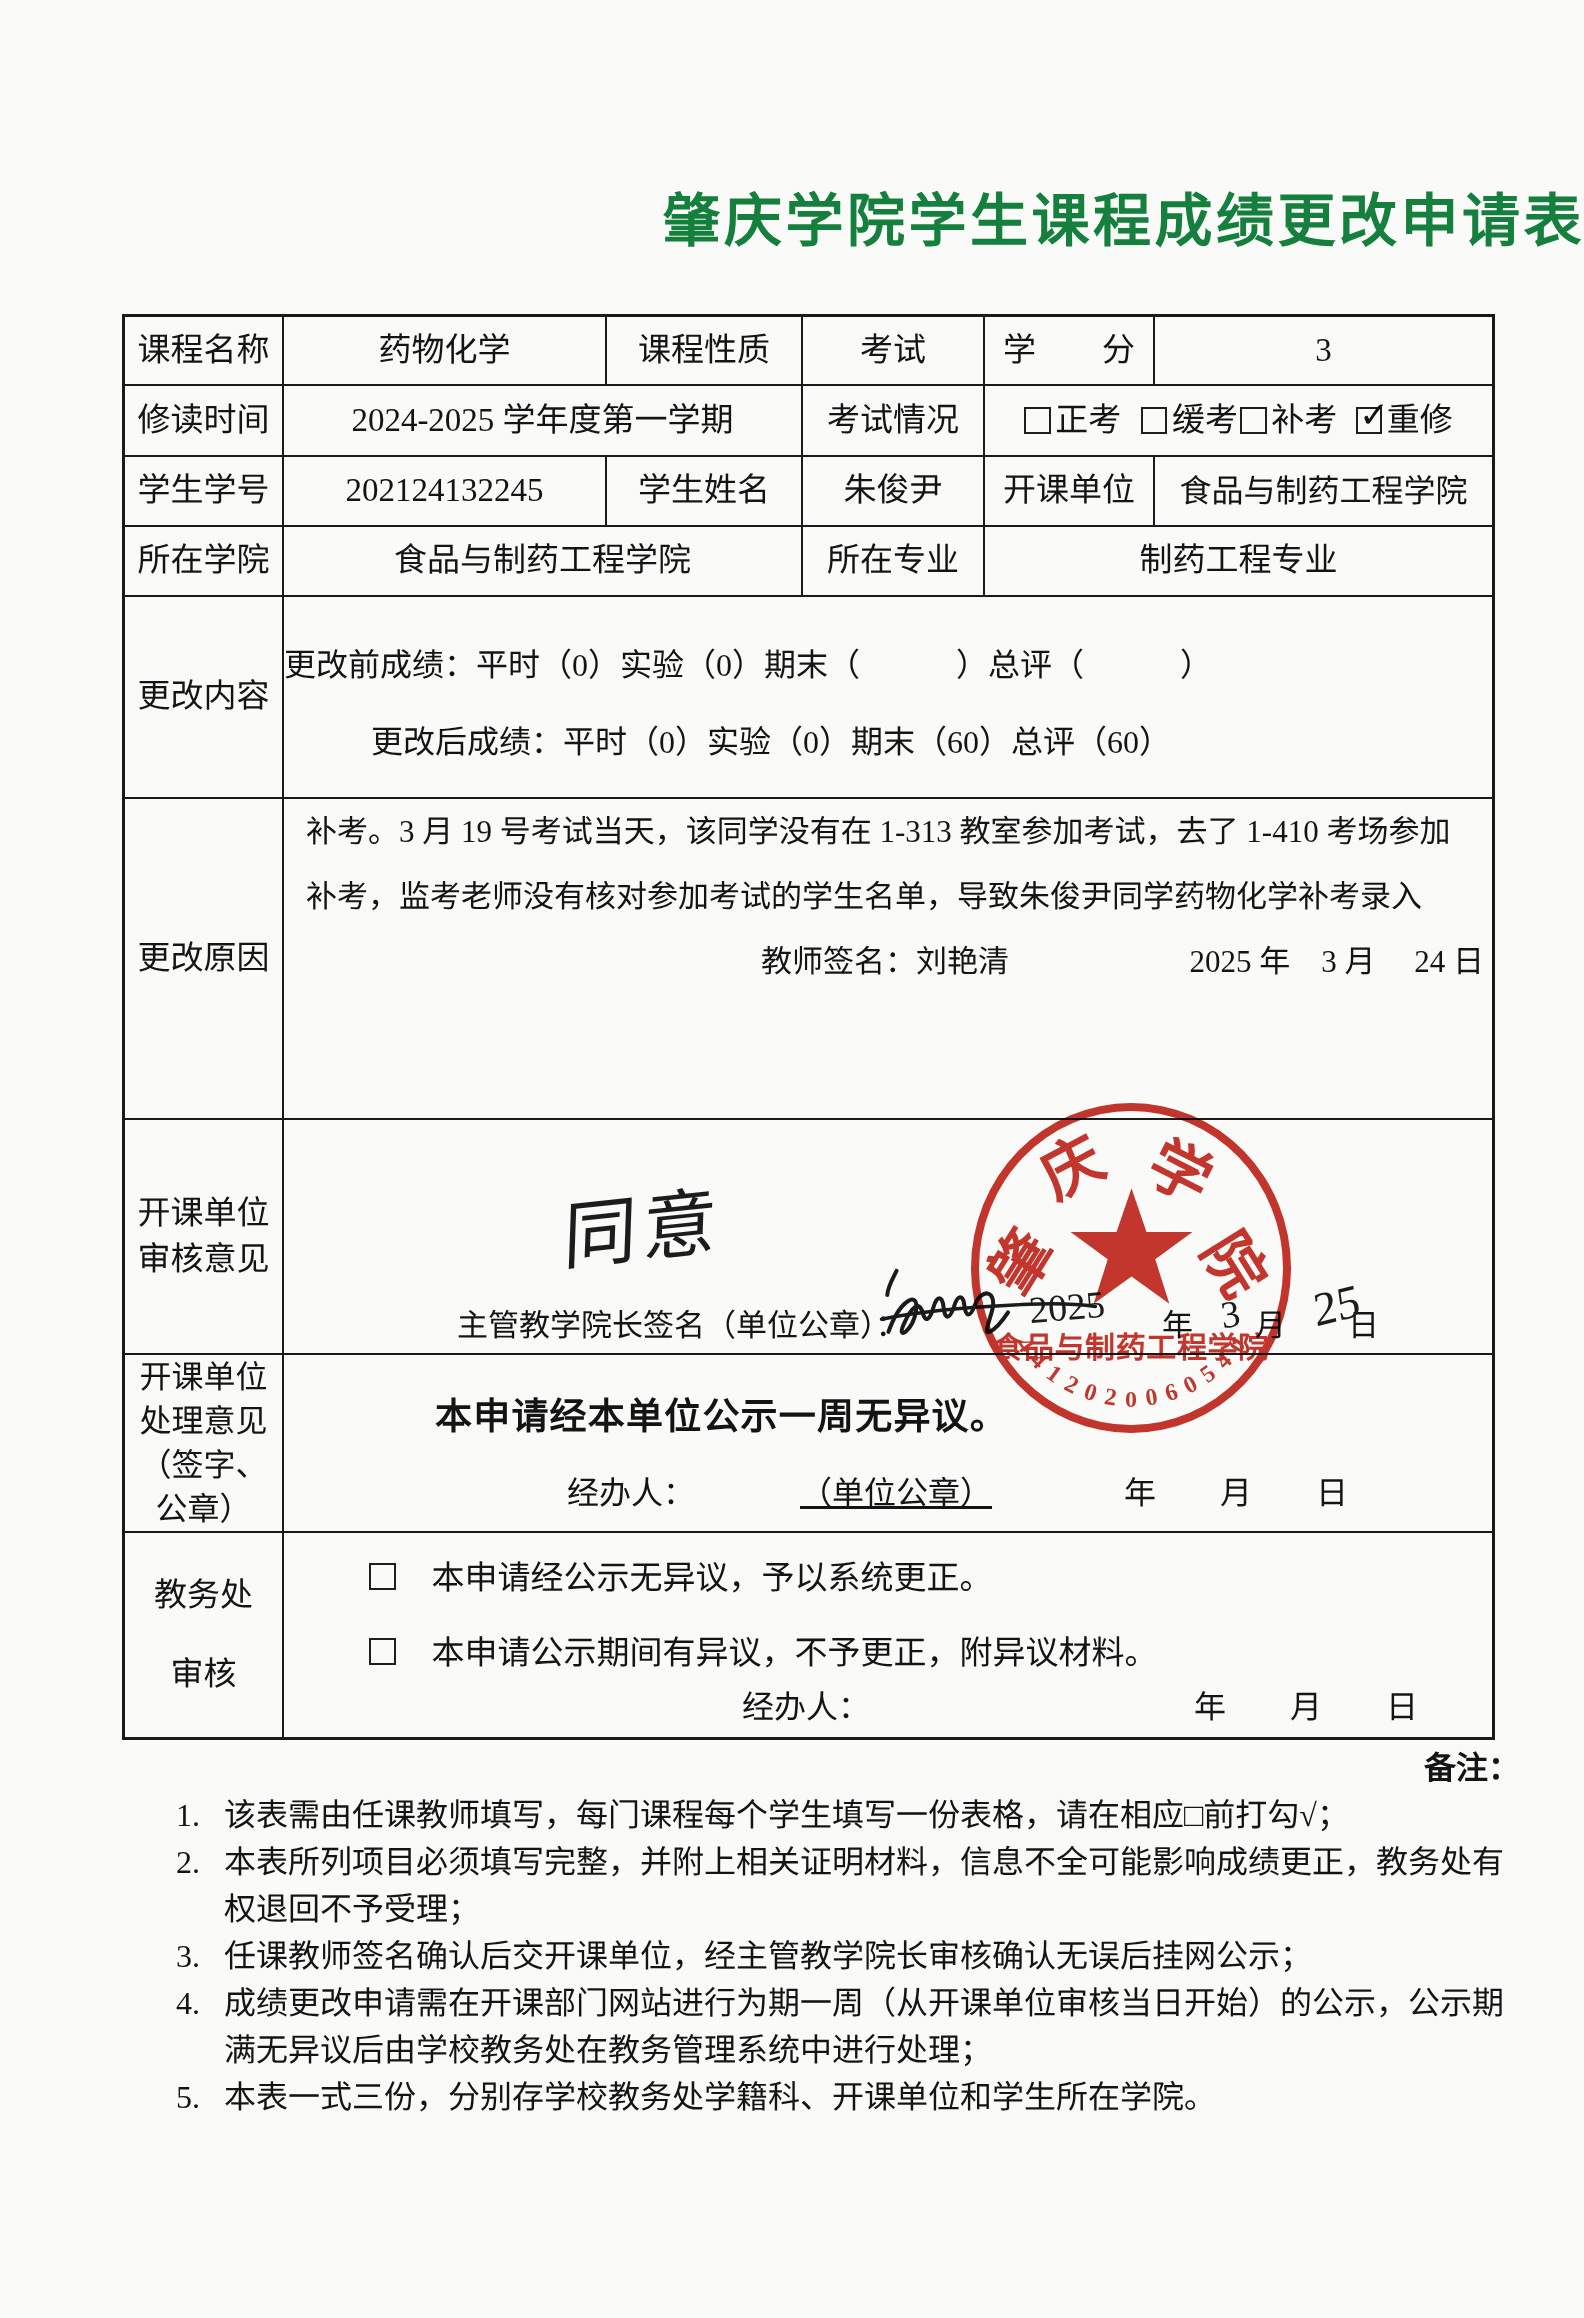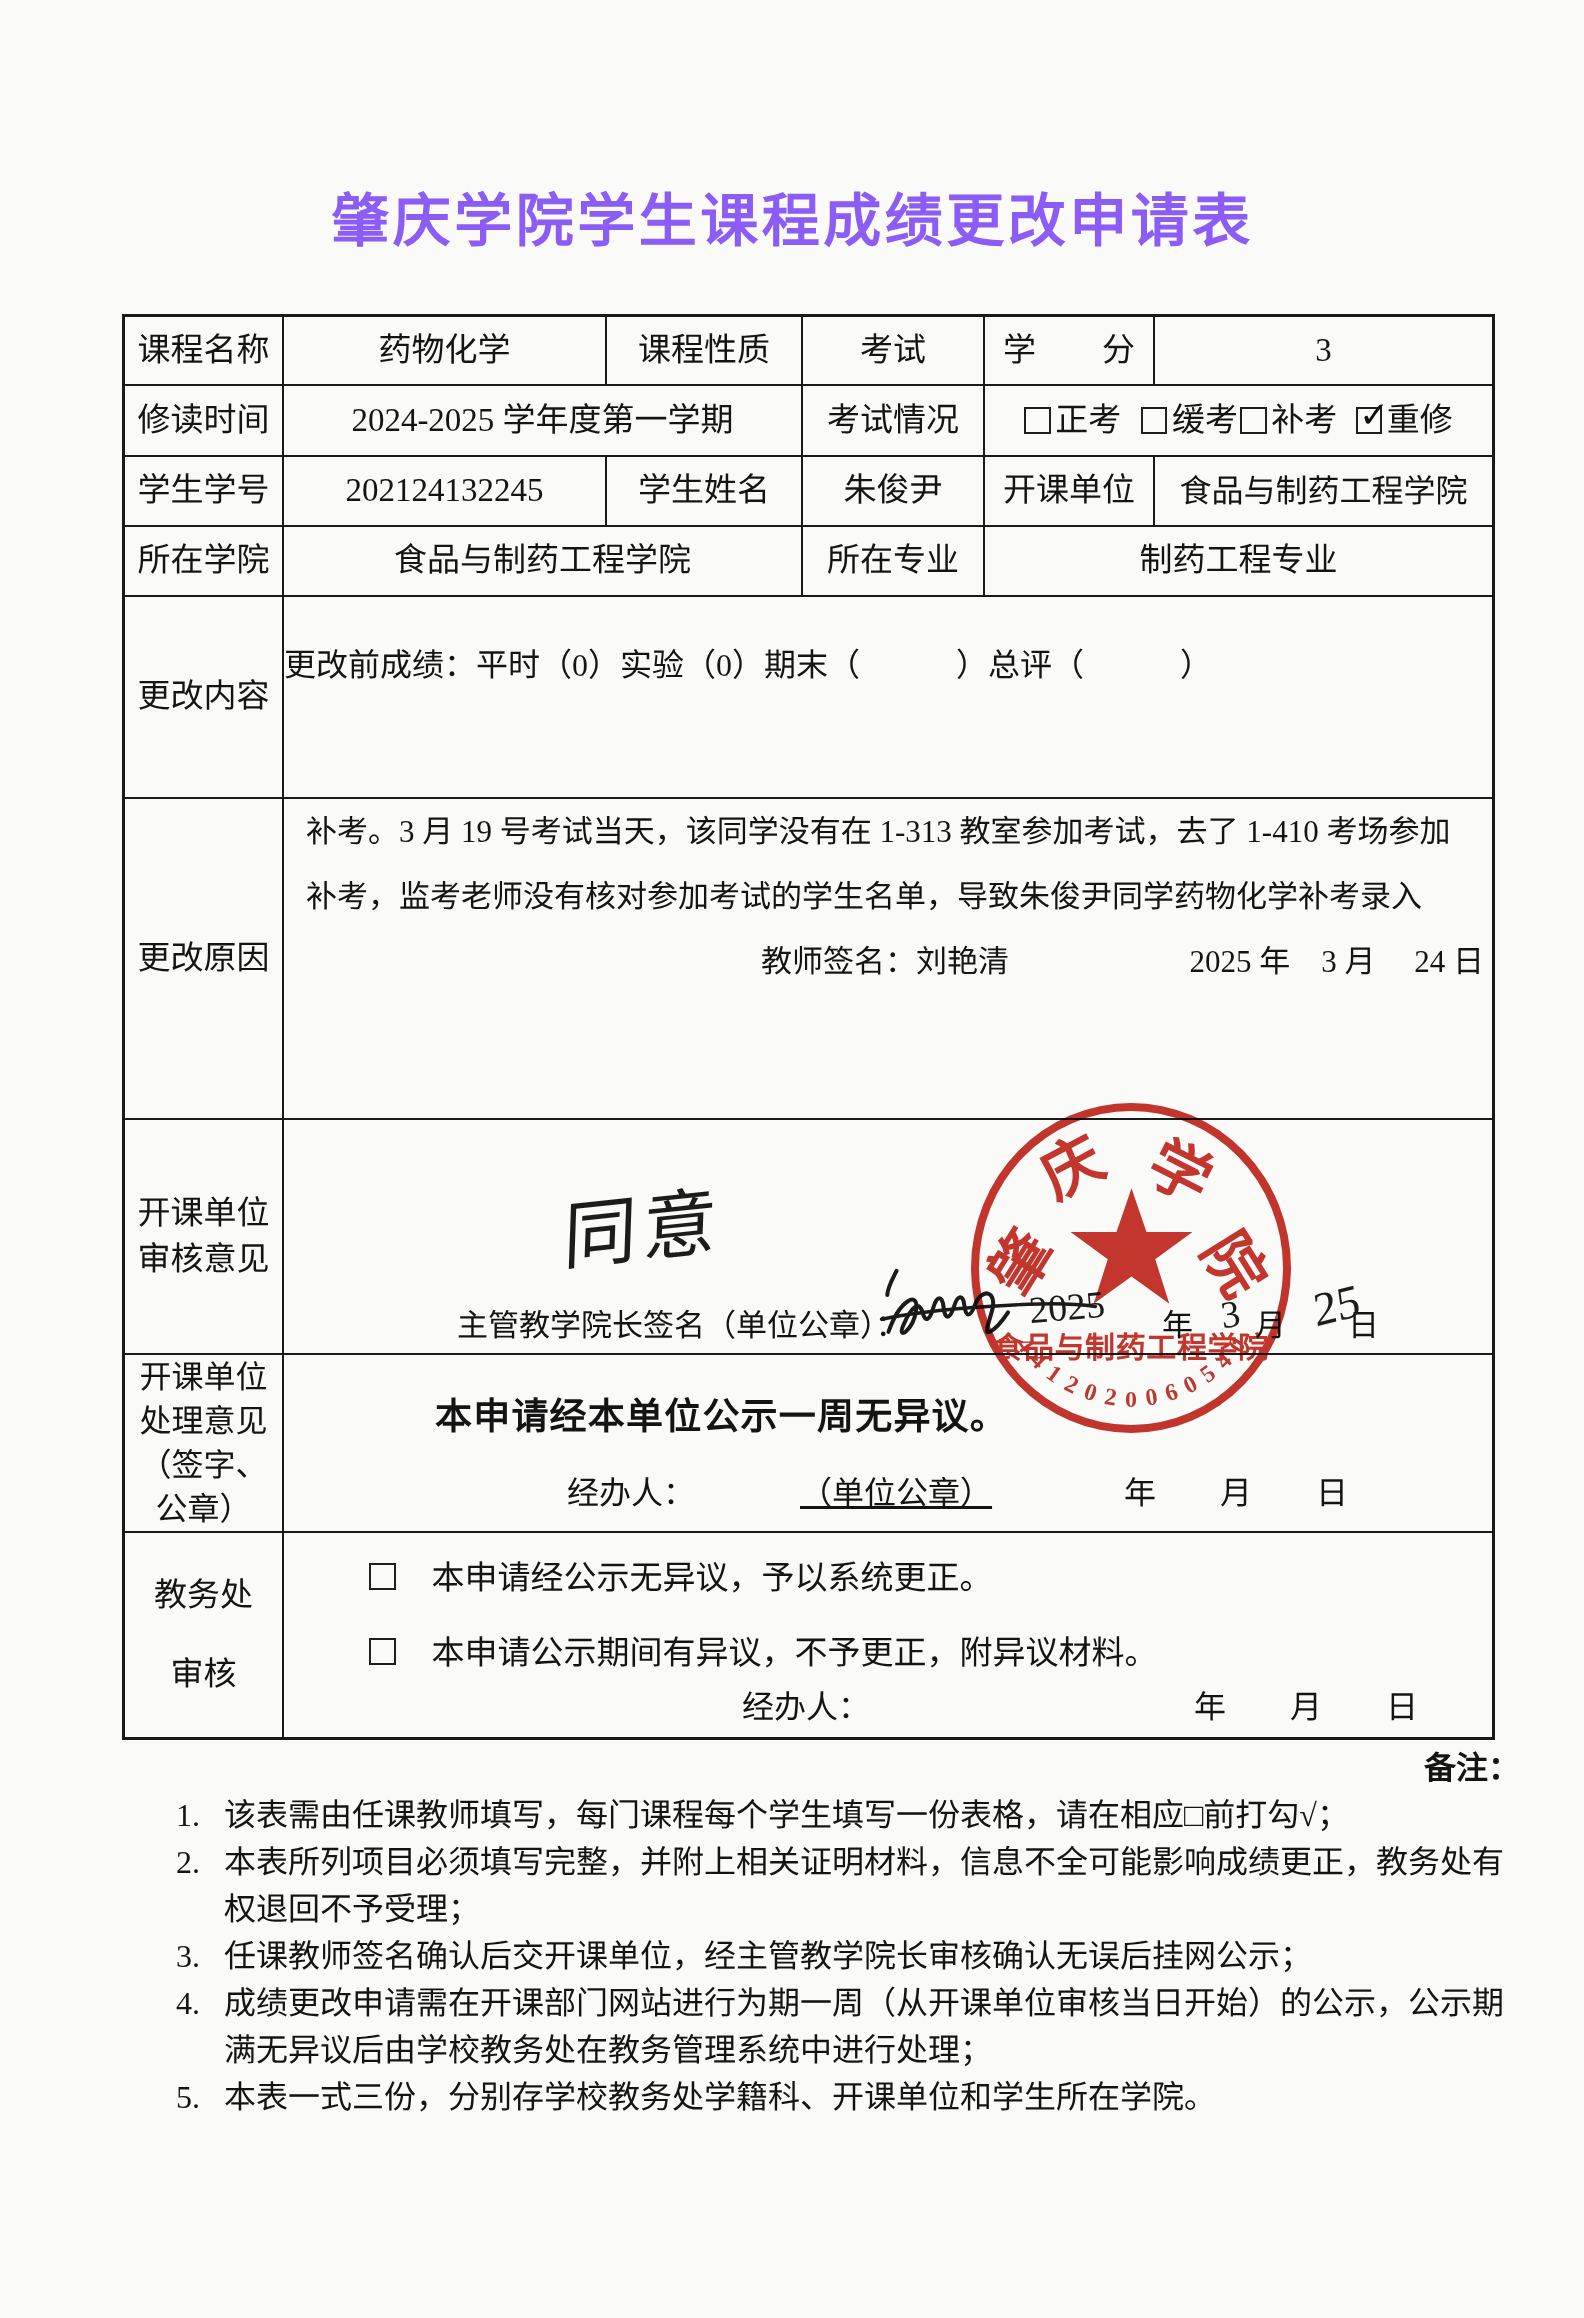--- a/index.html
+++ b/index.html
@@ -5,22 +5,22 @@
   html,body{margin:0;padding:0;}
   body{
     width:1585px;height:2319px;position:relative;
     background:#fafbf8;
     font-family:"Liberation Serif","DejaVu Serif",serif;
     color:#141414;overflow:hidden;
   }
   
   .doc-title{
     position:absolute;top:174px;left:0;width:100%;
-    text-align:center;font-size:58px;font-weight:bold;
-    letter-spacing:3.5px;color:#8b5cf6;
+    text-align:right;font-size:58px;font-weight:bold;
+    letter-spacing:3.5px;color:#15803d;
   }
   
   .tbl{
     position:absolute;left:122px;top:314px;
     display:grid;
     grid-template-columns:159px 323px 196px 182px 170px 337px;
     grid-template-rows:69px 71px 70px 70px 202px 321px 235px 178px 204px;
     border:3.5px solid #1a1a1a;
   }
   .cell{
@@ -166,20 +166,21 @@
   <div class="cell lastcol" style="font-size:32px;">食品与制药工程学院</div>
 
   <div class="cell">所在学院</div>
   <div class="cell sp2">食品与制药工程学院</div>
   <div class="cell">所在专业</div>
   <div class="cell sp2 lastcol">制药工程专业</div>
 
   <div class="cell">更改内容</div>
   <div class="cell sp5 lastcol content">
     <div class="chg-line l1">更改前成绩：平时（0）实验（0）期末（　　　）总评（　　　）</div>
+    <div class="chg-line l2">更改后成绩：平时（0）实验（0）期末（60）总评（60）</div>
   </div>
 
   <div class="cell">更改原因</div>
   <div class="cell sp5 lastcol content">
     <div class="reason-line">补考。3 月 19 号考试当天，该同学没有在 1-313 教室参加考试，去了 1-410 考场参加</div>
     <div class="reason-line">补考，监考老师没有核对参加考试的学生名单，导致朱俊尹同学药物化学补考录入</div>
     <div class="sign-line">
       <span class="teacher-label">教师签名：</span>
       <span>刘艳清</span>
       <span class="teacher-date">2025 年　3 月　 24 日</span>

